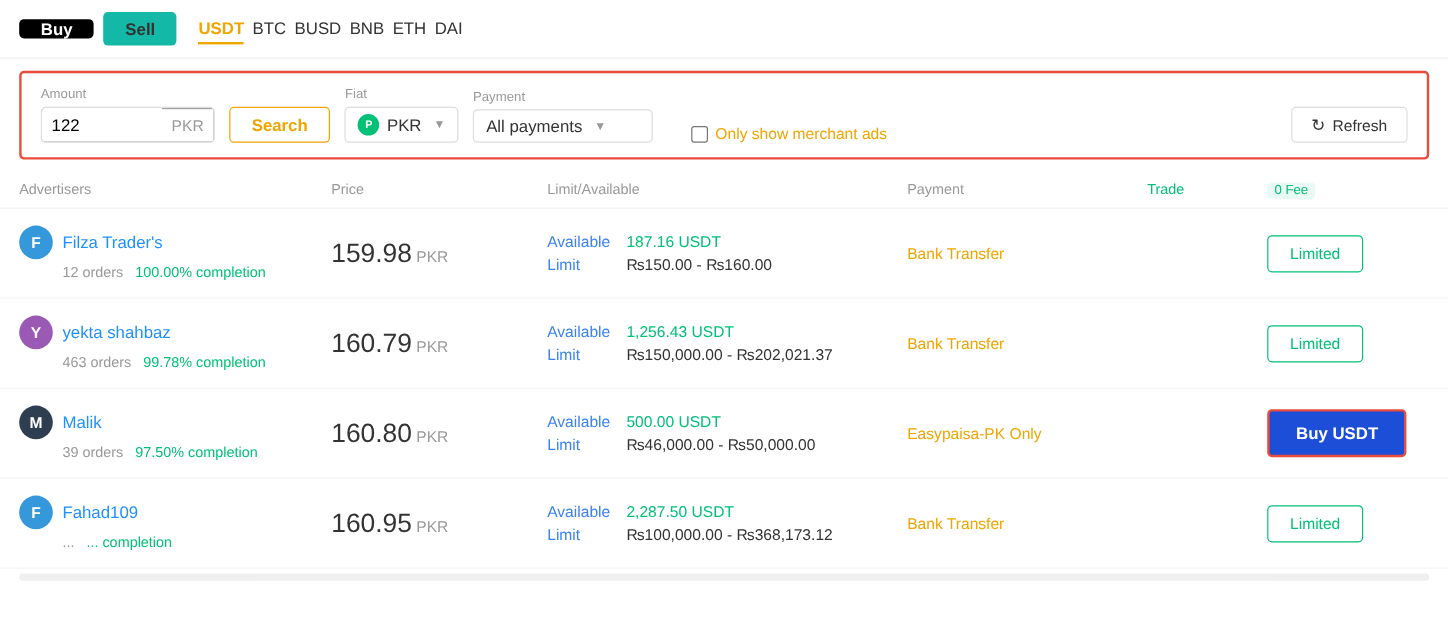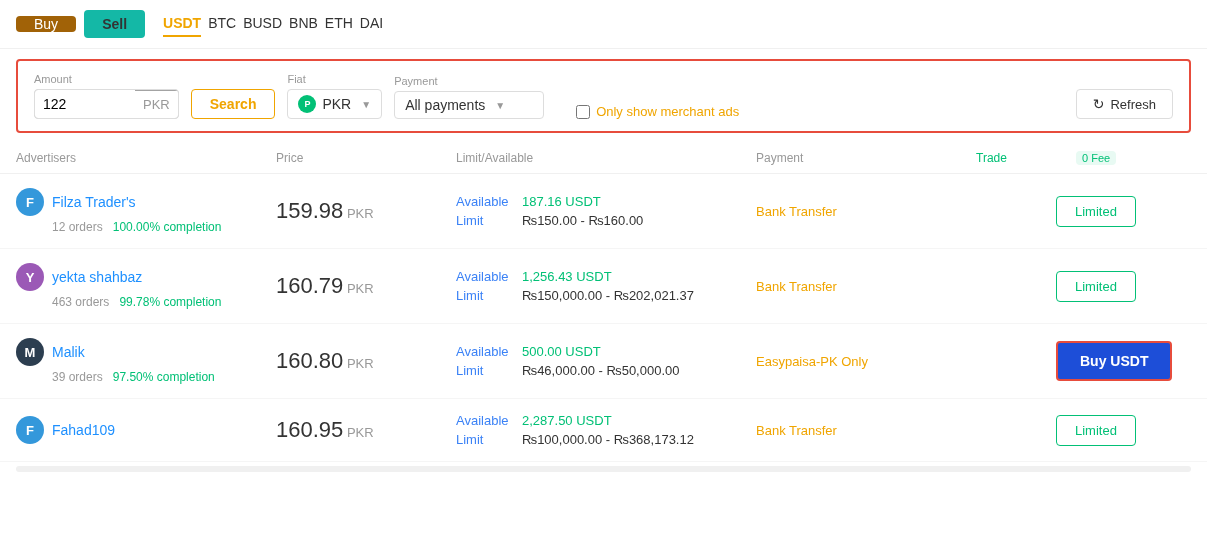--- a/index.html
+++ b/index.html
@@ -1,19 +1,19 @@
 <!DOCTYPE html>
 <html><head>
   <meta charset="utf-8">
   <style>
     * { box-sizing: border-box; margin: 0; padding: 0; }
     body { font-family: -apple-system, BlinkMacSystemFont, 'Segoe UI', Arial, sans-serif; background: #fff; font-size: 13px; color: #333; }
 
     .top-bar { display: flex; align-items: center; padding: 10px 16px; border-bottom: 1px solid #f0f0f0; gap: 8px; }
-    .btn-buy { background: #a16207; color: #fff; border: none; border-radius: 4px; padding: 0 18px; font-size: 14px; font-weight: 400; cursor: pointer; }
+    .btn-buy { background: #000000; color: #fff; border: none; border-radius: 4px; padding: 0 18px; font-size: 14px; font-weight: 700; cursor: pointer; }
     .btn-sell { background: #14b8a6; color: #333; border: none; border-radius: 4px; padding: 6px 18px; font-size: 14px; font-weight: 600; cursor: pointer; }
     .currency-tabs { display: flex; gap: 7px; margin-left: 10px; }
     .currency-tab { font-size: 14px; cursor: pointer; padding: 4px 0; color: #333; border-bottom: 2px solid transparent; }
     .currency-tab.active { color: #f0a500; border-bottom: 2px solid #f0a500; font-weight: 600; }
 
     .filter-bar { border: 2px solid #e74c3c; margin: 10px 16px; padding: 12px 16px; display: flex; align-items: flex-end; gap: 12px; border-radius: 4px; position: relative; }
     .filter-group { display: flex; flex-direction: column; gap: 4px; }
     .filter-label { font-size: 11px; color: #999; }
     .amount-input-wrap { display: flex; align-items: center; border: 1px solid #ddd; border-radius: 4px; overflow: hidden; background: #a3a3a3; }
     .amount-input { border: none; outline: none; padding: 6px 8px; font-size: 14px; width: 100px; }
@@ -30,21 +30,21 @@
 
     .merchant-check { display: flex; align-items: center; gap: 6px; margin-left: 20px; }
     .merchant-check input { width: 14px; height: 14px; cursor: pointer; }
     .merchant-label { font-size: 13px; color: #333; }
     .merchant-label span { color: #f0a500; }
 
     .refresh-btn { margin-left: auto; background: #fff; border: 1px solid #ddd; border-radius: 4px; padding: 6px 16px; font-size: 13px; cursor: pointer; display: flex; align-items: center; gap: 6px; color: #333; }
 
     .table-header { display: grid; grid-template-columns: 260px 180px 300px 200px 100px 100px; padding: 8px 16px; border-bottom: 1px solid #f0f0f0; margin-top: 4px; }
     .col-header { font-size: 12px; color: #999; }
-    .col-header.green { color: #02c076; margin-left: 20px; }
+    .col-header.green { color: #02c076; }
     .fee-badge { background: #e8faf3; color: #02c076; border-radius: 4px; padding: 1px 6px; font-size: 11px; }
 
     .trader-row { display: grid; grid-template-columns: 260px 180px 300px 200px 100px 140px; padding: 14px 16px; border-bottom: 1px solid #f5f5f5; align-items: center; }
     .trader-info { display: flex; flex-direction: column; gap: 4px; }
     .trader-top { display: flex; align-items: center; gap: 8px; }
     .trader-avatar { width: 28px; height: 28px; border-radius: 50%; display: flex; align-items: center; justify-content: center; color: #fff; font-size: 13px; font-weight: 700; }
     .avatar-f { background: #3498db; }
     .avatar-y { background: #9b59b6; }
     .avatar-m { background: #2c3e50; }
     .trader-name { color: #1e90ff; font-size: 14px; font-weight: 500; cursor: pointer; }
@@ -221,20 +221,23 @@
     <div>
       <button class="trade-btn active">Buy USDT</button>
     </div>
   </div>
     <div class="trader-row">
     <div class="trader-info">
       <div class="trader-top">
         <div class="trader-avatar avatar-f">F</div>
         <span class="trader-name">Fahad109</span>
       </div>
+      <div class="trader-meta">
+        ... &nbsp; <span>... completion</span>
+      </div>
     </div>
     <div>
       <span class="price-cell">160.95</span> <span class="price-unit">PKR</span>
     </div>
     <div class="limit-cell">
       <div class="limit-row">
         <span class="limit-label">Available</span>
         <span class="limit-value green">2,287.50 USDT</span>
       </div>
       <div class="limit-row">

